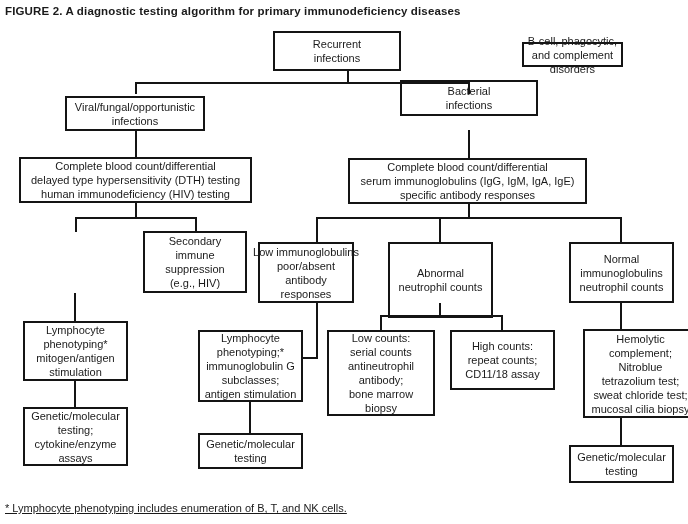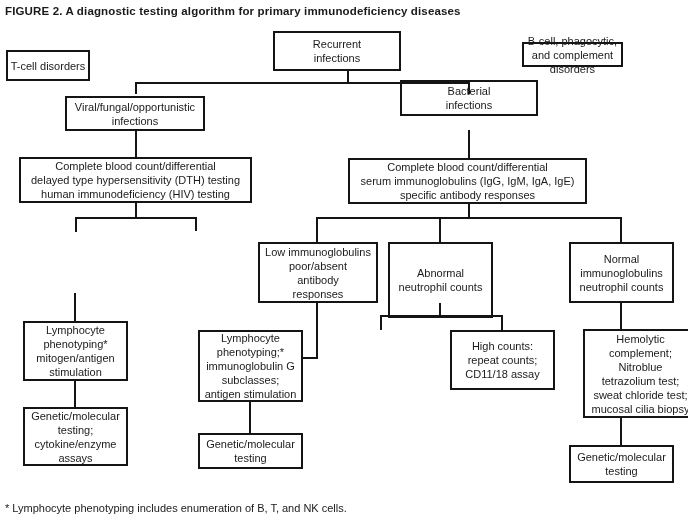--- a/index.html
+++ b/index.html
@@ -11,67 +11,76 @@
     position:absolute;left:5px;top:5px;font-size:11.5px;font-weight:bold;
     letter-spacing:.15px;white-space:pre;
   }
   .box{
     position:absolute;border:2px solid #141414;background:#ffffff;
     display:flex;align-items:center;justify-content:center;
     text-align:center;font-size:11px;line-height:14px;white-space:pre;
     box-sizing:border-box;
   }
   .ln{position:absolute;background:#141414;}
-  .footnote{position:absolute;left:5px;top:502px;font-size:11px;white-space:pre;}
+  .footnote{position:absolute;left:5px;top:502px;font-size:11px;white-space:pre;text-decoration:underline;}
 </style>
 </head>
 <body>
 
 <div class="stage">
 
   <div class="title">FIGURE 2. A diagnostic testing algorithm for primary immunodeficiency diseases</div>
 
   <div class="box" style="left:273px;top:31px;width:128px;height:40px">Recurrent
 infections</div>
-  <div class="box" style="left:6px;top:50px;width:84px;height:31px">T-cell disorders</div>
   <div class="box" style="left:522px;top:42px;width:101px;height:25px">B-cell, phagocytic,
 and complement
 disorders</div>
 
   <div class="box" style="left:65px;top:96px;width:140px;height:35px">Viral/fungal/opportunistic
 infections</div>
   <div class="box" style="left:400px;top:80px;width:138px;height:36px">Bacterial
 infections</div>
 
   <div class="box" style="left:19px;top:157px;width:233px;height:46px">Complete blood count/differential
 delayed type hypersensitivity (DTH) testing
 human immunodeficiency (HIV) testing</div>
   <div class="box" style="left:348px;top:158px;width:239px;height:46px">Complete blood count/differential
 serum immunoglobulins (IgG, IgM, IgA, IgE)
 specific antibody responses</div>
 
-  <div class="box" style="left:258px;top:242px;width:120px;height:61px">Low immunoglobulins
+  <div class="box" style="left:143px;top:231px;width:104px;height:62px">Secondary
+immune
+suppression
+(e.g., HIV)</div>
+  <div class="box" style="left:258px;top:242px;width:96px;height:61px">Low immunoglobulins
 poor/absent
 antibody
 responses</div>
   <div class="box" style="left:388px;top:242px;width:105px;height:76px">Abnormal
 neutrophil counts</div>
   <div class="box" style="left:569px;top:242px;width:105px;height:61px">Normal
 immunoglobulins
 neutrophil counts</div>
 
   <div class="box" style="left:23px;top:321px;width:105px;height:60px">Lymphocyte
 phenotyping*
 mitogen/antigen
 stimulation</div>
   <div class="box" style="left:198px;top:330px;width:105px;height:72px">Lymphocyte
 phenotyping;*
 immunoglobulin G
 subclasses;
 antigen stimulation</div>
+  <div class="box" style="left:327px;top:330px;width:108px;height:86px">Low counts:
+serial counts
+antineutrophil
+antibody;
+bone marrow
+biopsy</div>
   <div class="box" style="left:450px;top:330px;width:105px;height:60px">High counts:
 repeat counts;
 CD11/18 assay</div>
   <div class="box" style="left:583px;top:329px;width:115px;height:89px">Hemolytic
 complement;
 Nitroblue
 tetrazolium test;
 sweat chloride test;
 mucosal cilia biopsy</div>
 

